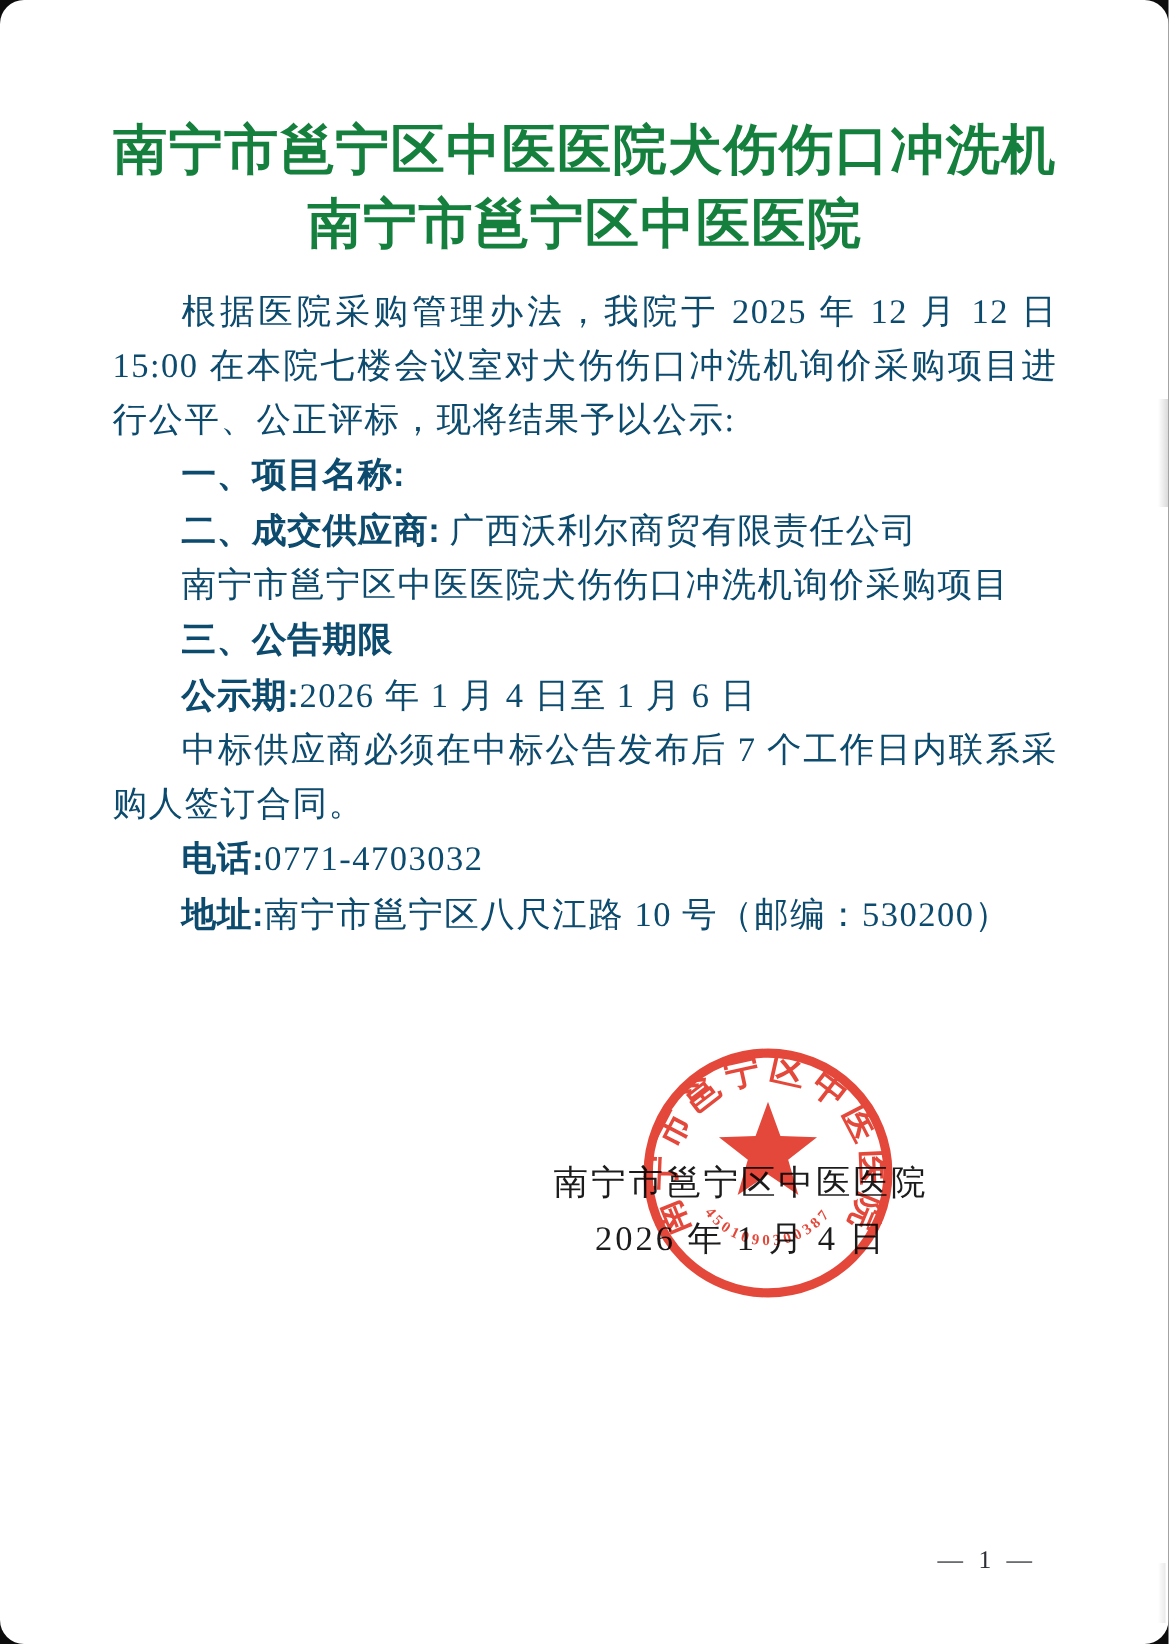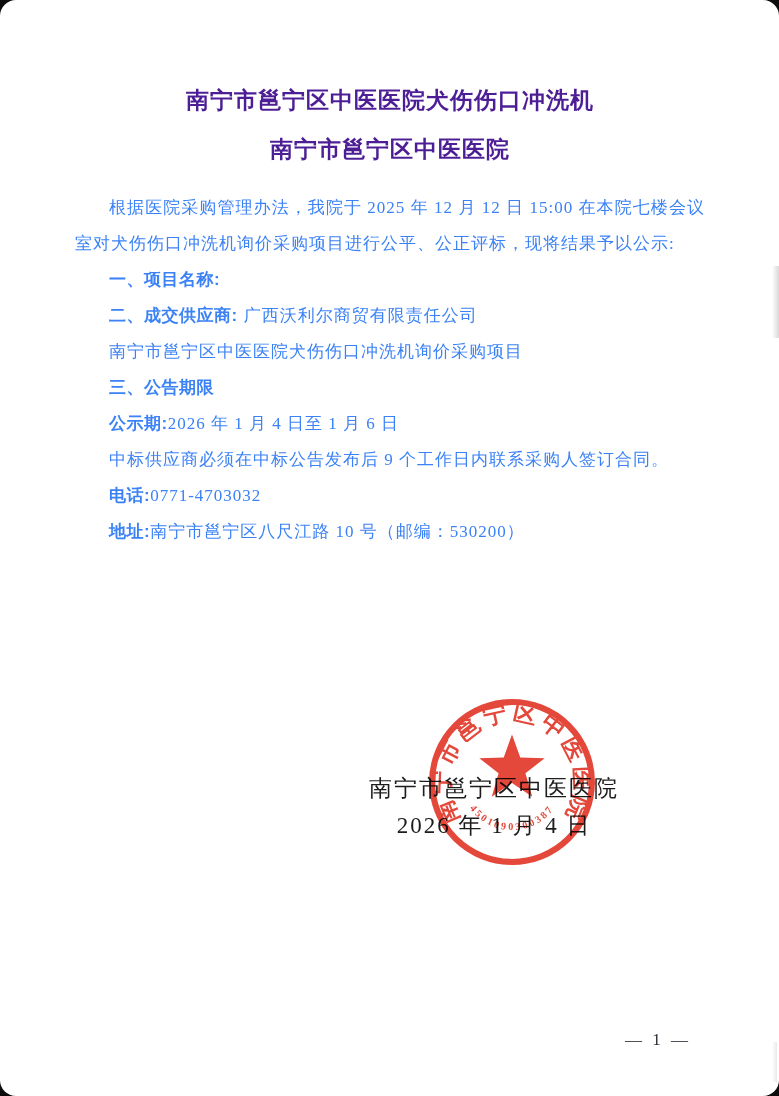--- a/index.html
+++ b/index.html
@@ -16,35 +16,35 @@
     border-radius:16px;
     overflow:hidden;
   }
   .content{
     position:absolute;
     left:75px;right:74px;top:76px;
     color:#1c1c1c;
   }
   .doc-title{
     text-align:center;
-    font-size:23px;
+    font-size:36px;
     font-weight:700;
     line-height:49px;
     letter-spacing:1px;
-    color:#4c1d95;
+    color:#15803d;
     margin:0 0 16px 0;
   }
   .body-text{margin:0;}
   .body-text p{
     margin:0;
-    font-size:17px;
+    font-size:23px;
     line-height:36px;
     letter-spacing:1px;
     text-align:justify;
-    color:#3b82f6;
+    color:#0c4a6e;
   }
   .indent{text-indent:2em;}
   .hei{
     font-family:"Liberation Sans","DejaVu Sans",sans-serif;
     font-weight:700;
     letter-spacing:0.5px;
   }
   .label-gap{margin-right:6px;}
   .signature{
     position:absolute;
@@ -114,21 +114,21 @@
 
       <p class="indent"><span class="hei label-gap">二、成交供应商:</span><span>广西沃利尔商贸有限责任公司</span></p>
 
       <p class="indent">南宁市邕宁区中医医院犬伤伤口冲洗机询价采购项目</p>
 
       <p class="indent"><span class="hei">三、公告期限</span></p>
 
       <p class="indent"><span class="hei">公示期:</span><span>2026 年 1 月 4 日至 1 月 6 日</span></p>
 
 
-      <p class="indent">中标供应商必须在中标公告发布后 9 个工作日内联系采购人签订合同。</p>
+      <p class="indent">中标供应商必须在中标公告发布后 7 个工作日内联系采购人签订合同。</p>
 
 
       <p class="indent"><span class="hei">电话:</span><span>0771-4703032</span></p>
 
       <p class="indent"><span class="hei">地址:</span><span>南宁市邕宁区八尺江路 10 号（邮编：530200）</span></p>
     </div>
 
   </div>
 
   <div class="signature">

